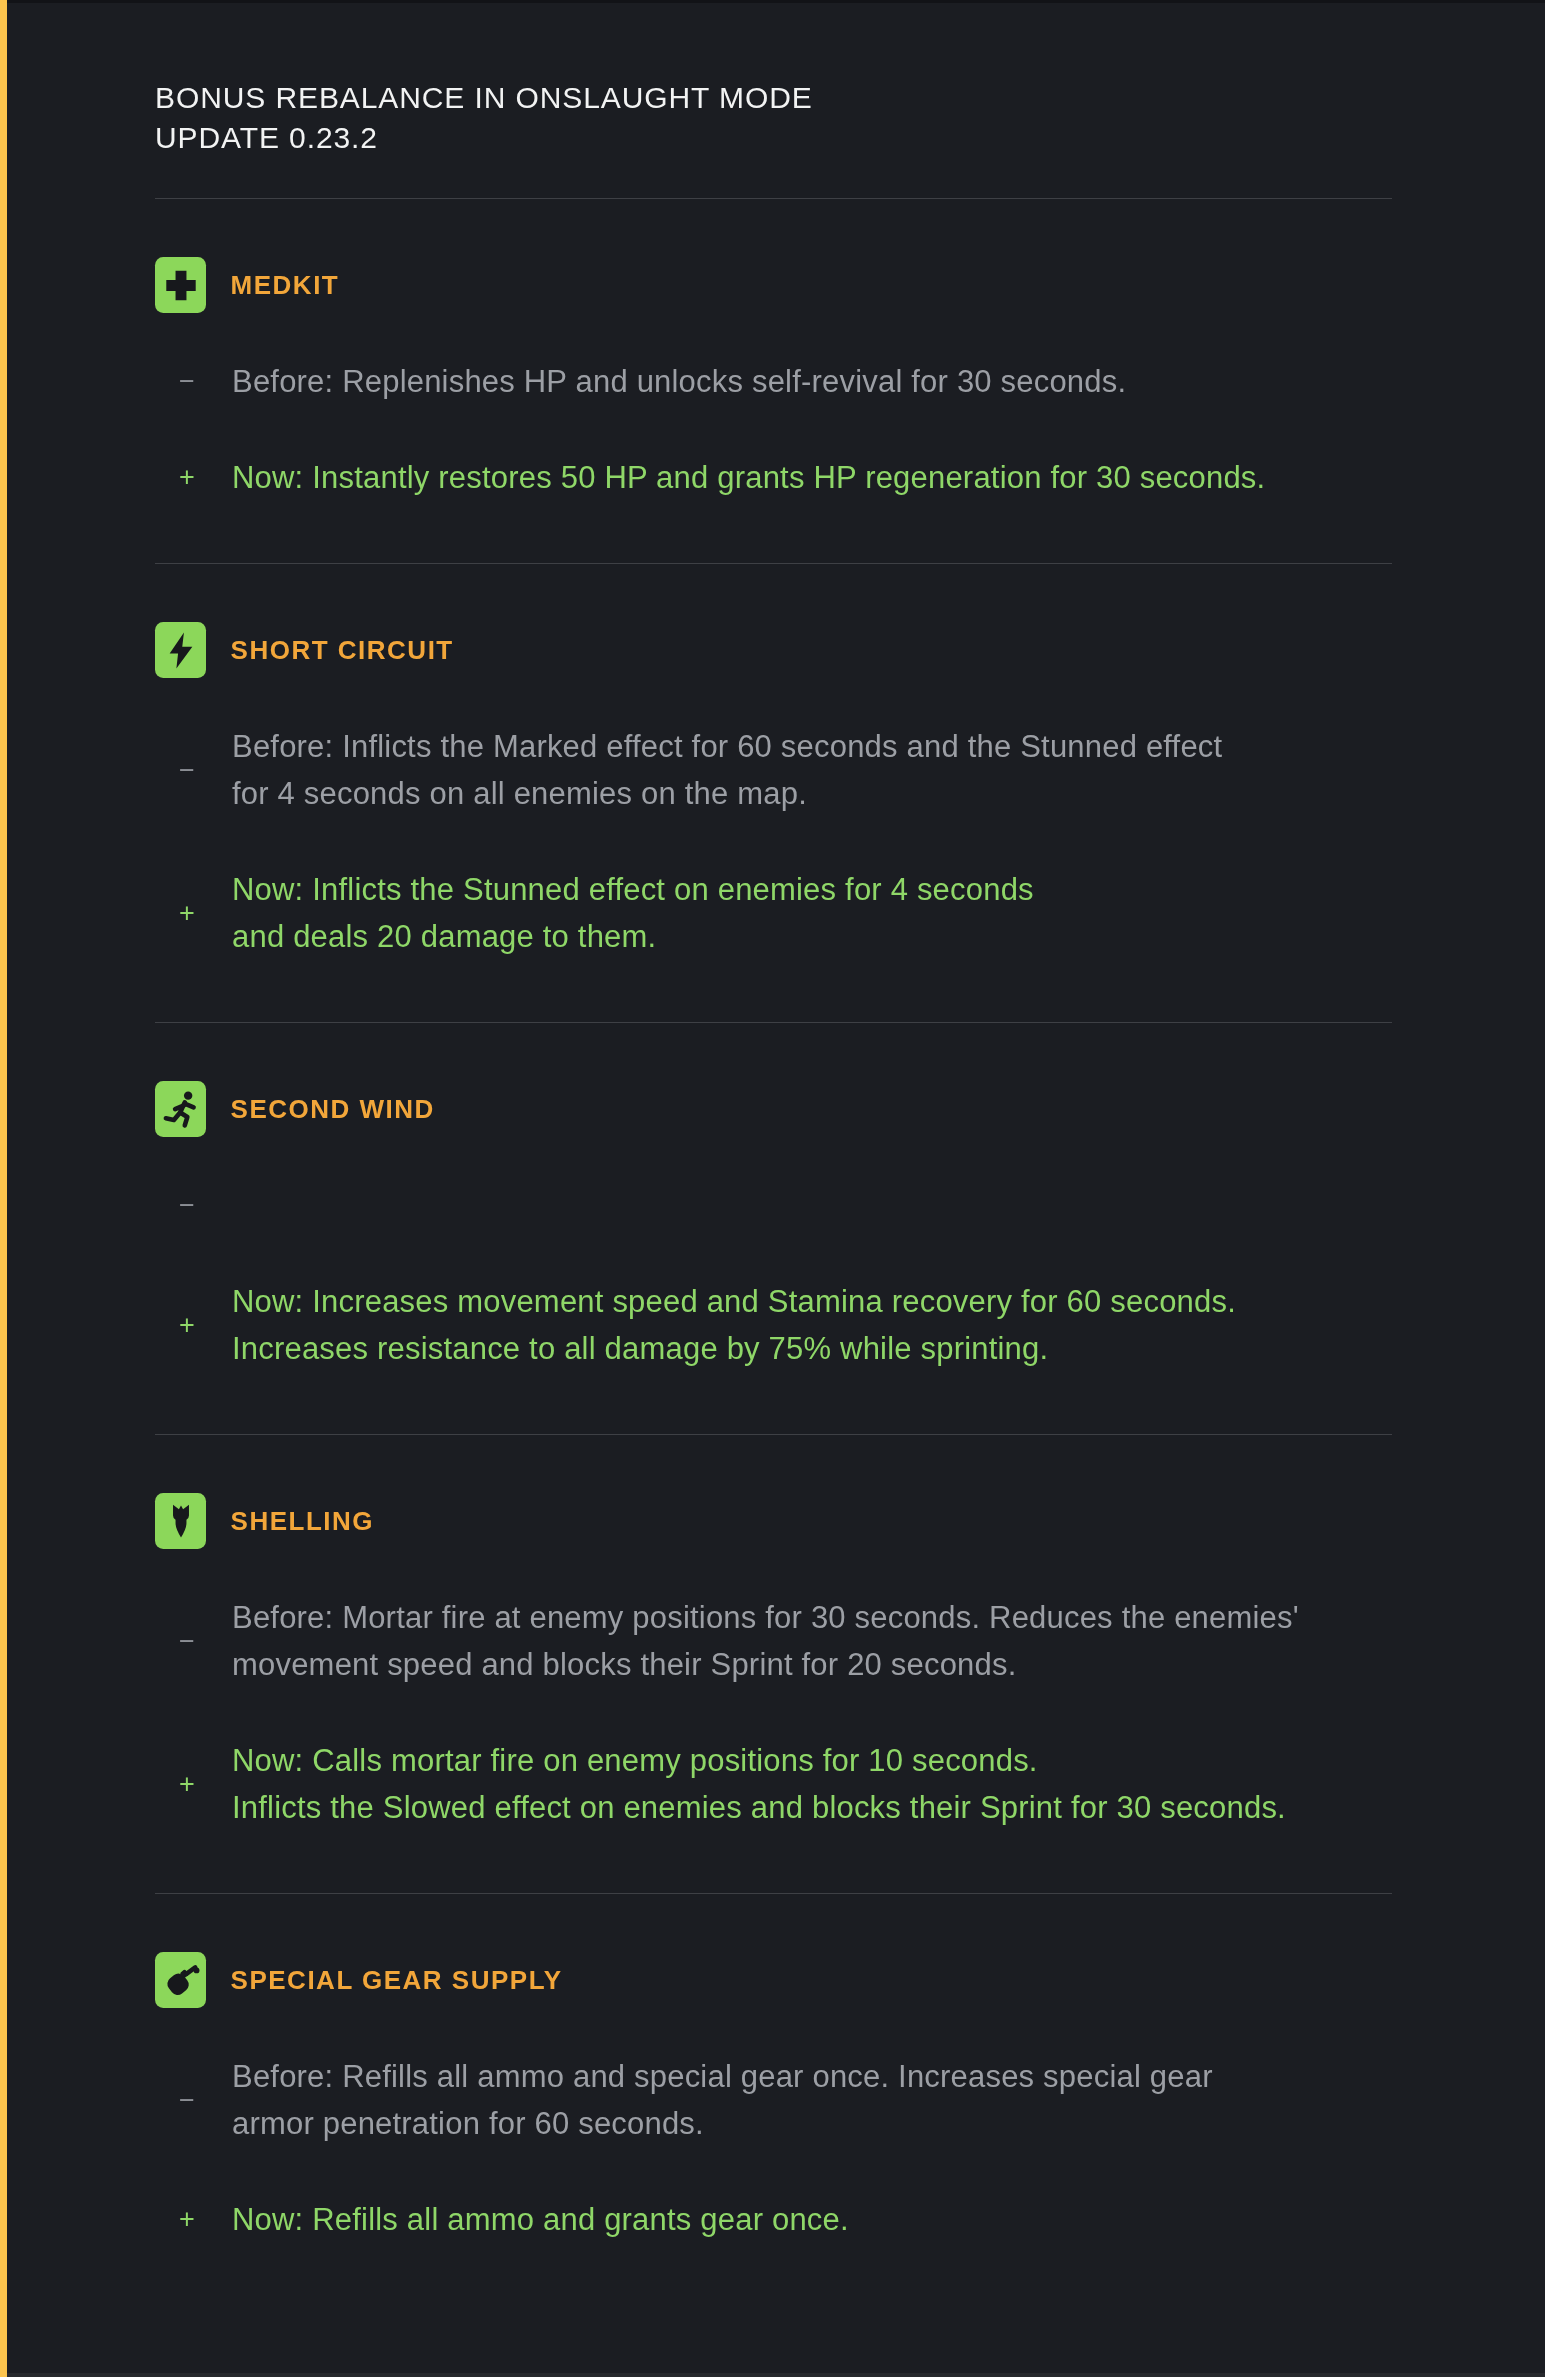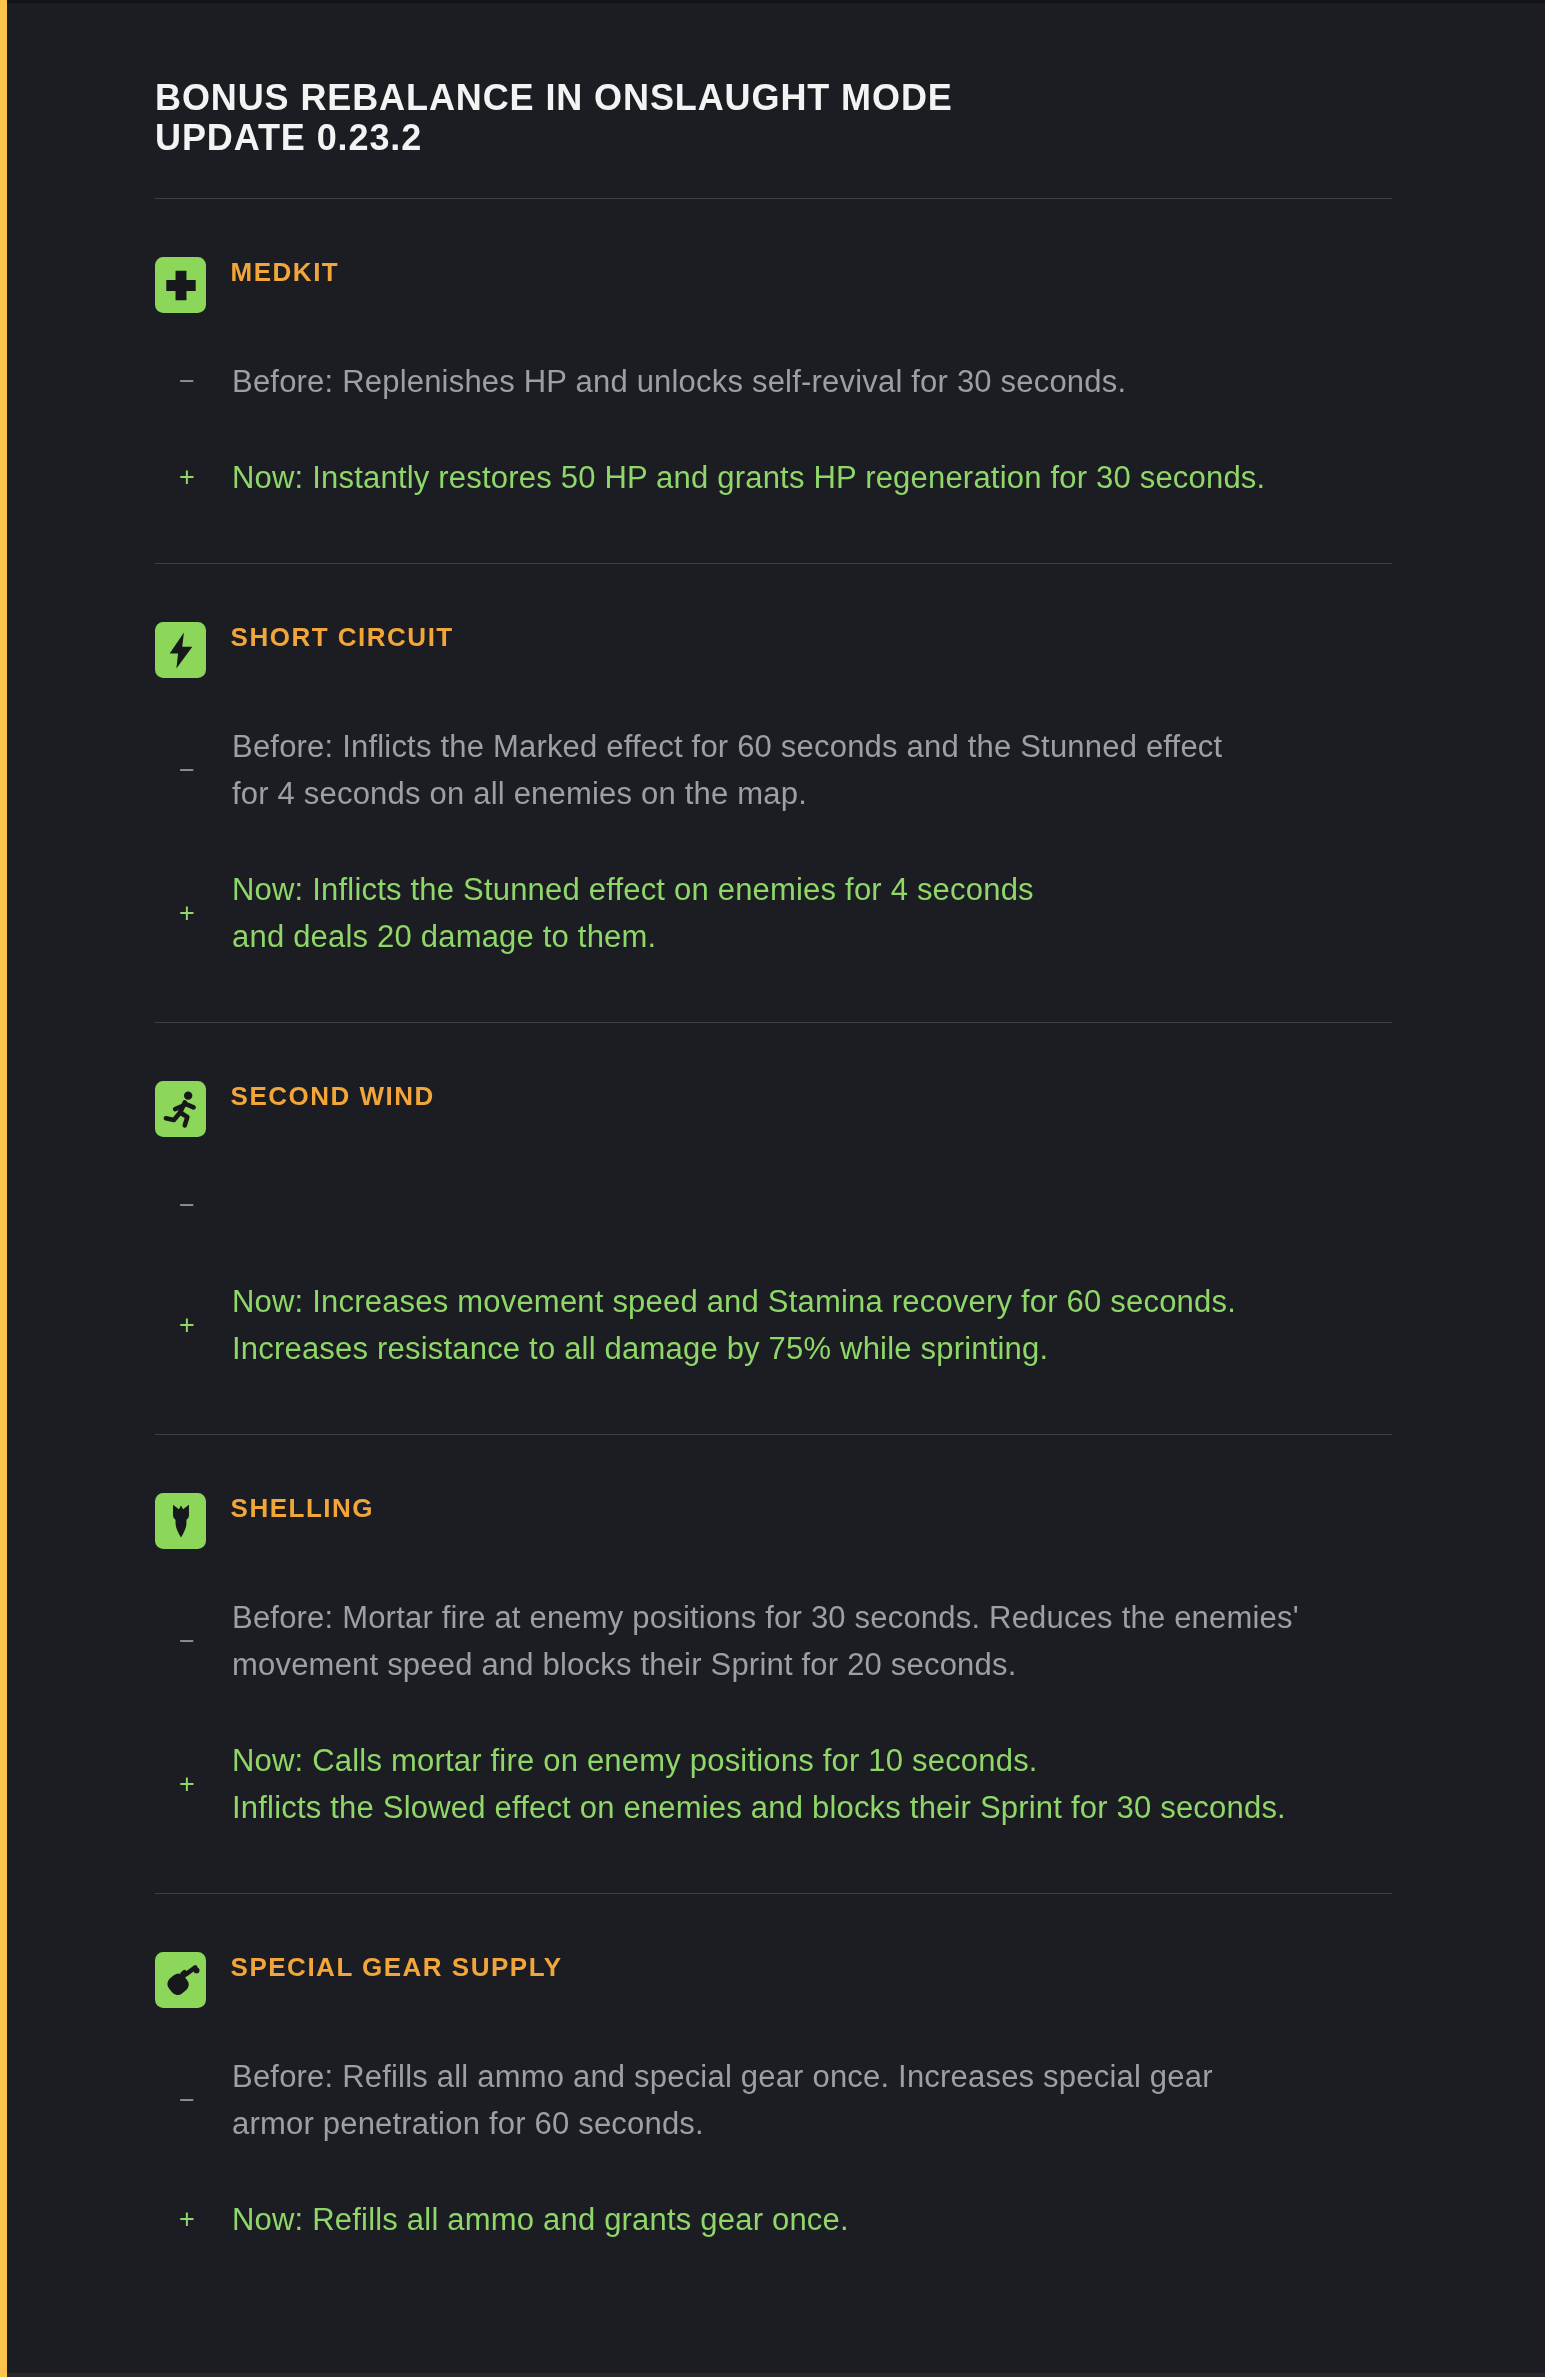--- a/index.html
+++ b/index.html
@@ -37,31 +37,31 @@
     background:var(--c-background-bottom);
   }
   .content{
     position:absolute;left:155px;top:0;width:1237px;
   }
   .page-header{
     padding-top:78px;
     padding-bottom:40px;
   }
   .page-title{
-    font-size:36px;line-height:40px;font-weight:700;
+    font-size:30px;line-height:40px;font-weight:400;
     letter-spacing:0.9px;color:var(--c-title-white);
   }
   .section{
     border-top:1.8px solid var(--c-divider);
     padding-top:58px;
     padding-bottom:62px;
   }
   .section:last-child{padding-bottom:0;}
   .section-head{
-    display:flex;align-items:flex-start;gap:24.6px;height:56px;
+    display:flex;align-items:center;gap:24.6px;height:56px;
   }
   .icon{
     width:51px;height:56px;border-radius:8.2px;flex:0 0 auto;
     background:var(--c-icon-green);color:var(--c-icon-glyph);
     display:flex;align-items:center;justify-content:center;
   }
   .icon svg{width:42px;height:45px;display:block;}
   .section-title{
     font-size:26px;font-weight:700;letter-spacing:1.5px;
     color:var(--c-heading);

